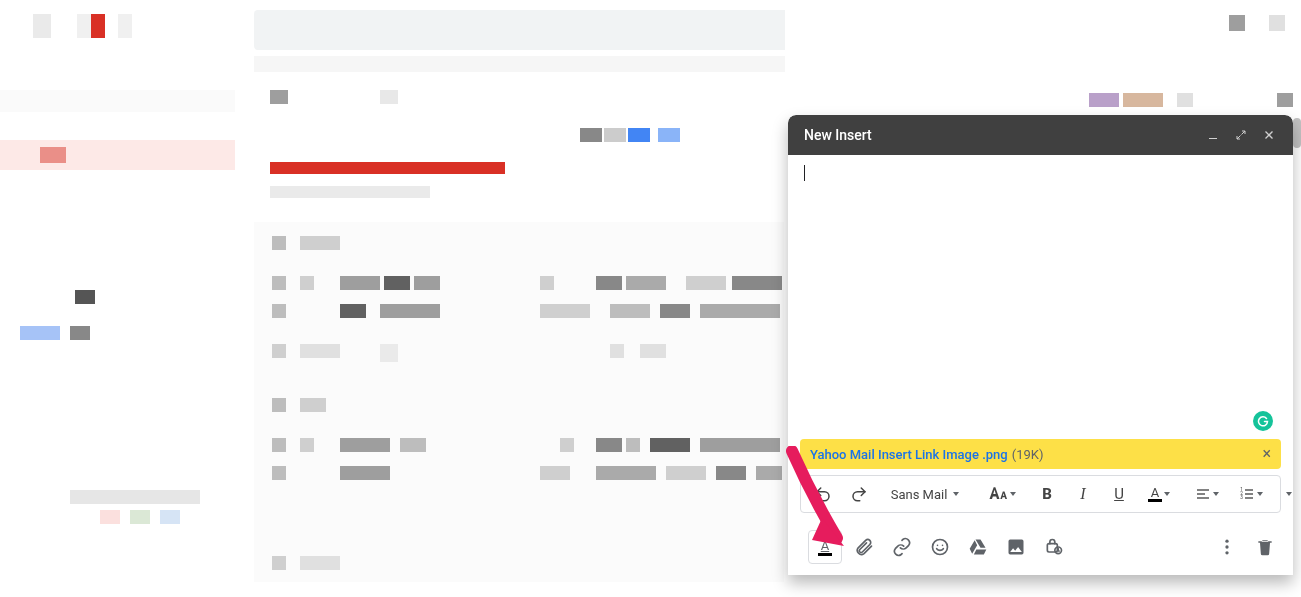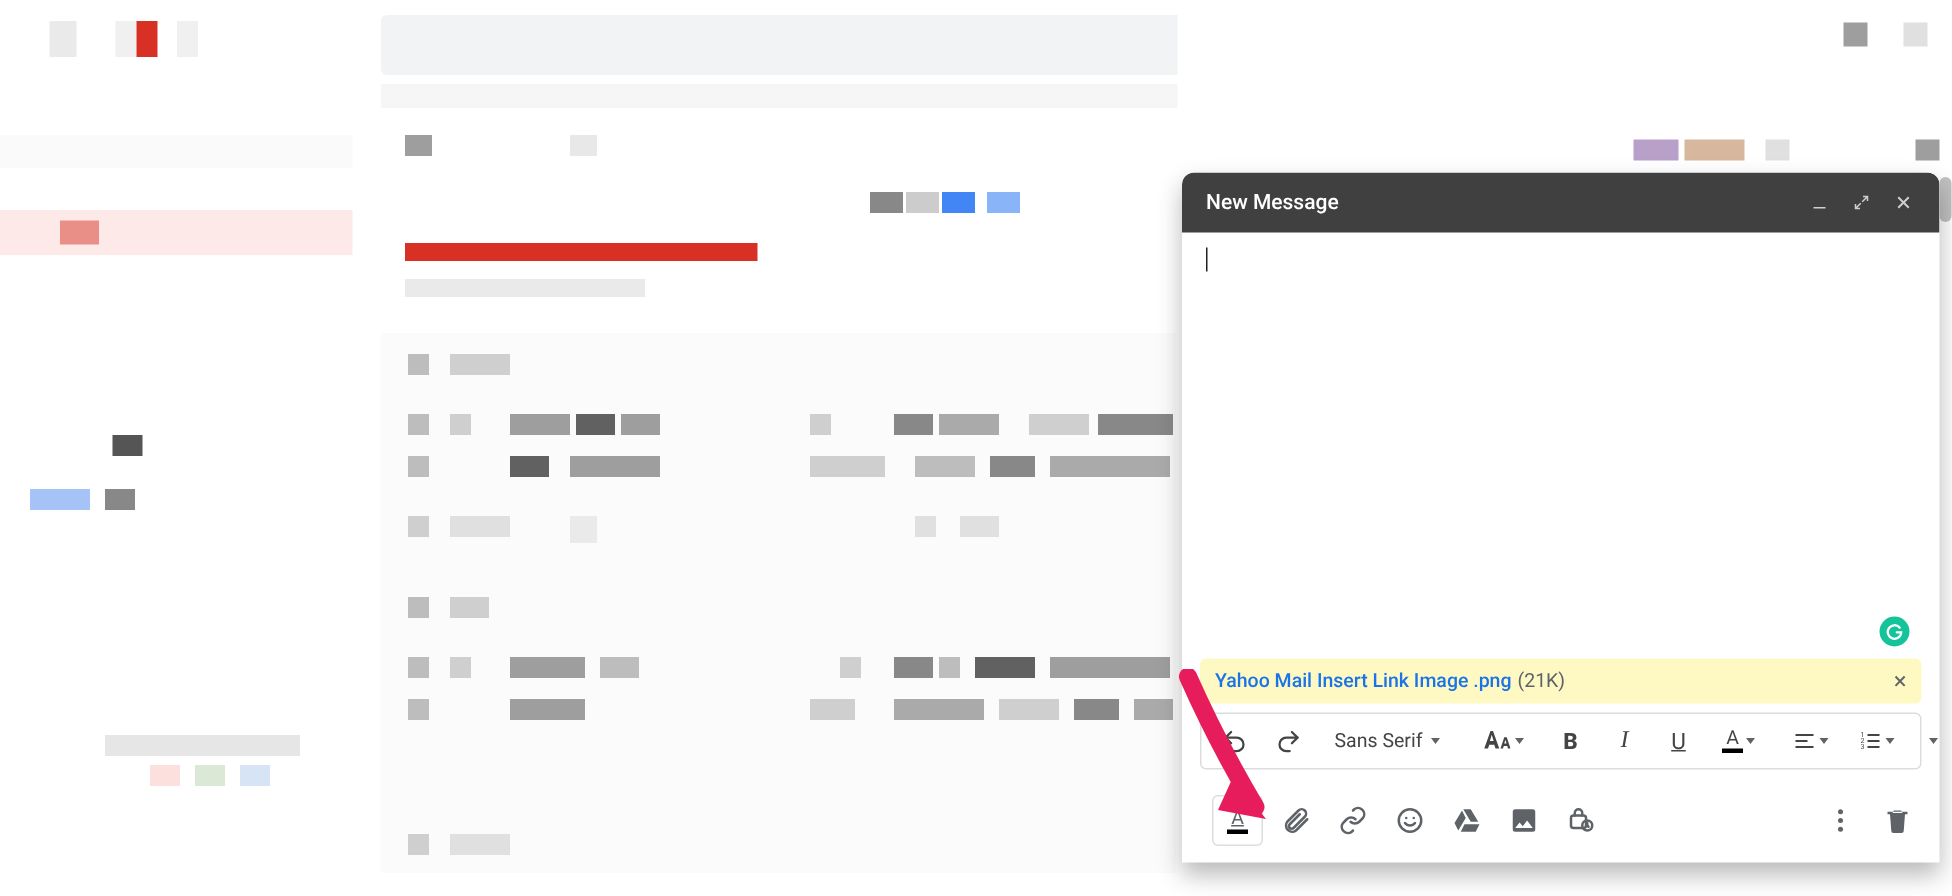--- a/index.html
+++ b/index.html
@@ -12,21 +12,21 @@
   .titlebar .tbtn{width:28px;height:28px;display:flex;align-items:center;justify-content:center;cursor:pointer;color:#d0d0d0}
   .fields{padding:4px 16px 0 16px}
   .field{border-bottom:1px solid #eceff1;padding:8px 0}
   .field input{border:none;outline:none;width:100%;font-size:14px;color:#202124;background:transparent}
   .field input::placeholder{color:#80868b}
   .body-area{flex:1;padding:10px 16px;position:relative}
   .cursor{width:1px;height:16px;background:#202124;animation:blink 1s step-end infinite}
   @keyframes blink{50%{opacity:0}}
   .grammarly{position:absolute;right:20px;bottom:8px;width:20px;height:20px;border-radius:50%;background:#15c39a;display:flex;align-items:center;justify-content:center}
   .grammarly svg{width:12px;height:12px}
-  .attachment-row{margin:0 12px 6px 12px;background:#fef9c3;border-radius:4px;height:30px;display:flex;align-items:center;padding:0 10px;font-size:13px}
+  .attachment-row{margin:0 12px 6px 12px;background:#fde047;border-radius:4px;height:30px;display:flex;align-items:center;padding:0 10px;font-size:13px}
   .attachment-row .fname{color:#1a73e8;font-weight:500}
   .attachment-row .fsize{color:#5f6368;margin-left:4px}
   .attachment-row .spacer{flex:1}
   .attachment-row .remove{color:#5f6368;cursor:pointer;font-size:16px;line-height:1}
   .fmtbar{margin:0 12px 6px 12px;border:1px solid #dadce0;border-radius:4px;height:36px;display:flex;align-items:center;padding:0 4px;gap:0;color:#444}
   .fbtn{min-width:32px;height:32px;display:flex;align-items:center;justify-content:center;cursor:pointer;border-radius:4px;padding:0 2px}
   .fontname{font-size:13px;padding:0 6px;display:flex;align-items:center;gap:6px}
   .vsep{width:1px;height:22px;background:#dadce0;margin:0 2px}
   .sendrow{height:56px;display:flex;align-items:center;padding:0 12px;gap:6px}
   .send-split{display:flex;height:36px;border-radius:4px;overflow:hidden}
@@ -141,21 +141,21 @@
   <div class="blk" style="right:0px;top:78px;width:16px;height:14px;background:#9e9e9e"></div>
   <div class="blk" style="right:100px;top:78px;width:16px;height:14px;background:#e0e0e0"></div>
   <div class="blk" style="right:130px;top:78px;width:40px;height:14px;background:#d7b79e"></div>
   <div class="blk" style="right:174px;top:78px;width:30px;height:14px;background:#b9a0c9"></div>
 </div>
 
 <div class="sbar"></div>
 
 <div class="compose">
   <div class="titlebar">
-    <div class="title">New Message</div>
+    <div class="title">New Insert</div>
     <div class="tbtn">
       <svg width="12" height="12" viewBox="0 0 24 24" fill="none" stroke="currentColor" stroke-width="2">
           <line x1="4" y1="19" x2="20" y2="19"></line>
         </svg>
     </div>
     <div class="tbtn">
       <svg width="12" height="12" viewBox="0 0 24 24" fill="none" stroke="currentColor" stroke-width="2">
           <path d="M14 4h6v6M10 20H4v-6M20 4l-7 7M4 20l7-7"></path>
         </svg>
     </div>
@@ -172,40 +172,40 @@
     <div class="cursor"></div>
     <div class="grammarly">
       <svg viewBox="0 0 24 24" fill="none" stroke="#fff" stroke-width="3" stroke-linecap="round">
           <path d="M19 7a9 9 0 1 0 2 6h-6"></path>
         </svg>
     </div>
   </div>
 
   <div class="attachment-row">
     <span class="fname">Yahoo Mail Insert Link Image .png</span>
-    <span class="fsize">(21K)</span>
+    <span class="fsize">(19K)</span>
     <span class="spacer"></span>
     <span class="remove">×</span>
   </div>
 
   <div class="fmtbar">
     <div class="fbtn">
       <svg width="18" height="18" viewBox="0 0 24 24" fill="none" stroke="#444" stroke-width="2" stroke-linecap="round" stroke-linejoin="round">
           <path d="M9 14L4 9l5-5"></path>
           <path d="M4 9h10a6 6 0 0 1 0 12h-3"></path>
         </svg>
     </div>
     <div class="fbtn">
       <svg width="18" height="18" viewBox="0 0 24 24" fill="none" stroke="#444" stroke-width="2" stroke-linecap="round" stroke-linejoin="round">
           <path d="M15 14l5-5-5-5"></path>
           <path d="M20 9H10a6 6 0 0 0 0 12h3"></path>
         </svg>
     </div>
     <div class="fbtn fontname" style="min-width:84px">
-      <span>Sans Serif</span>
+      <span>Sans Mail</span>
       <span class="caret sm" style="color:#5f6368"></span>
     </div>
     <div class="vsep"></div>
     <div class="fbtn" style="min-width:44px;gap:3px">
       <svg width="20" height="20" viewBox="0 0 24 24" fill="#444">
           <path d="M3 18h3l1-3h4l1 3h3L10 4H8L3 18zm4.5-6L9 7l1.5 5h-3zM16 18h2l.6-2h2.8l.6 2h2l-3-9h-2l-3 9zm3-4 .9-3 .9 3h-1.8z"></path>
         </svg>
       <span class="caret sm" style="color:#5f6368"></span>
     </div>
     <div class="vsep"></div>

